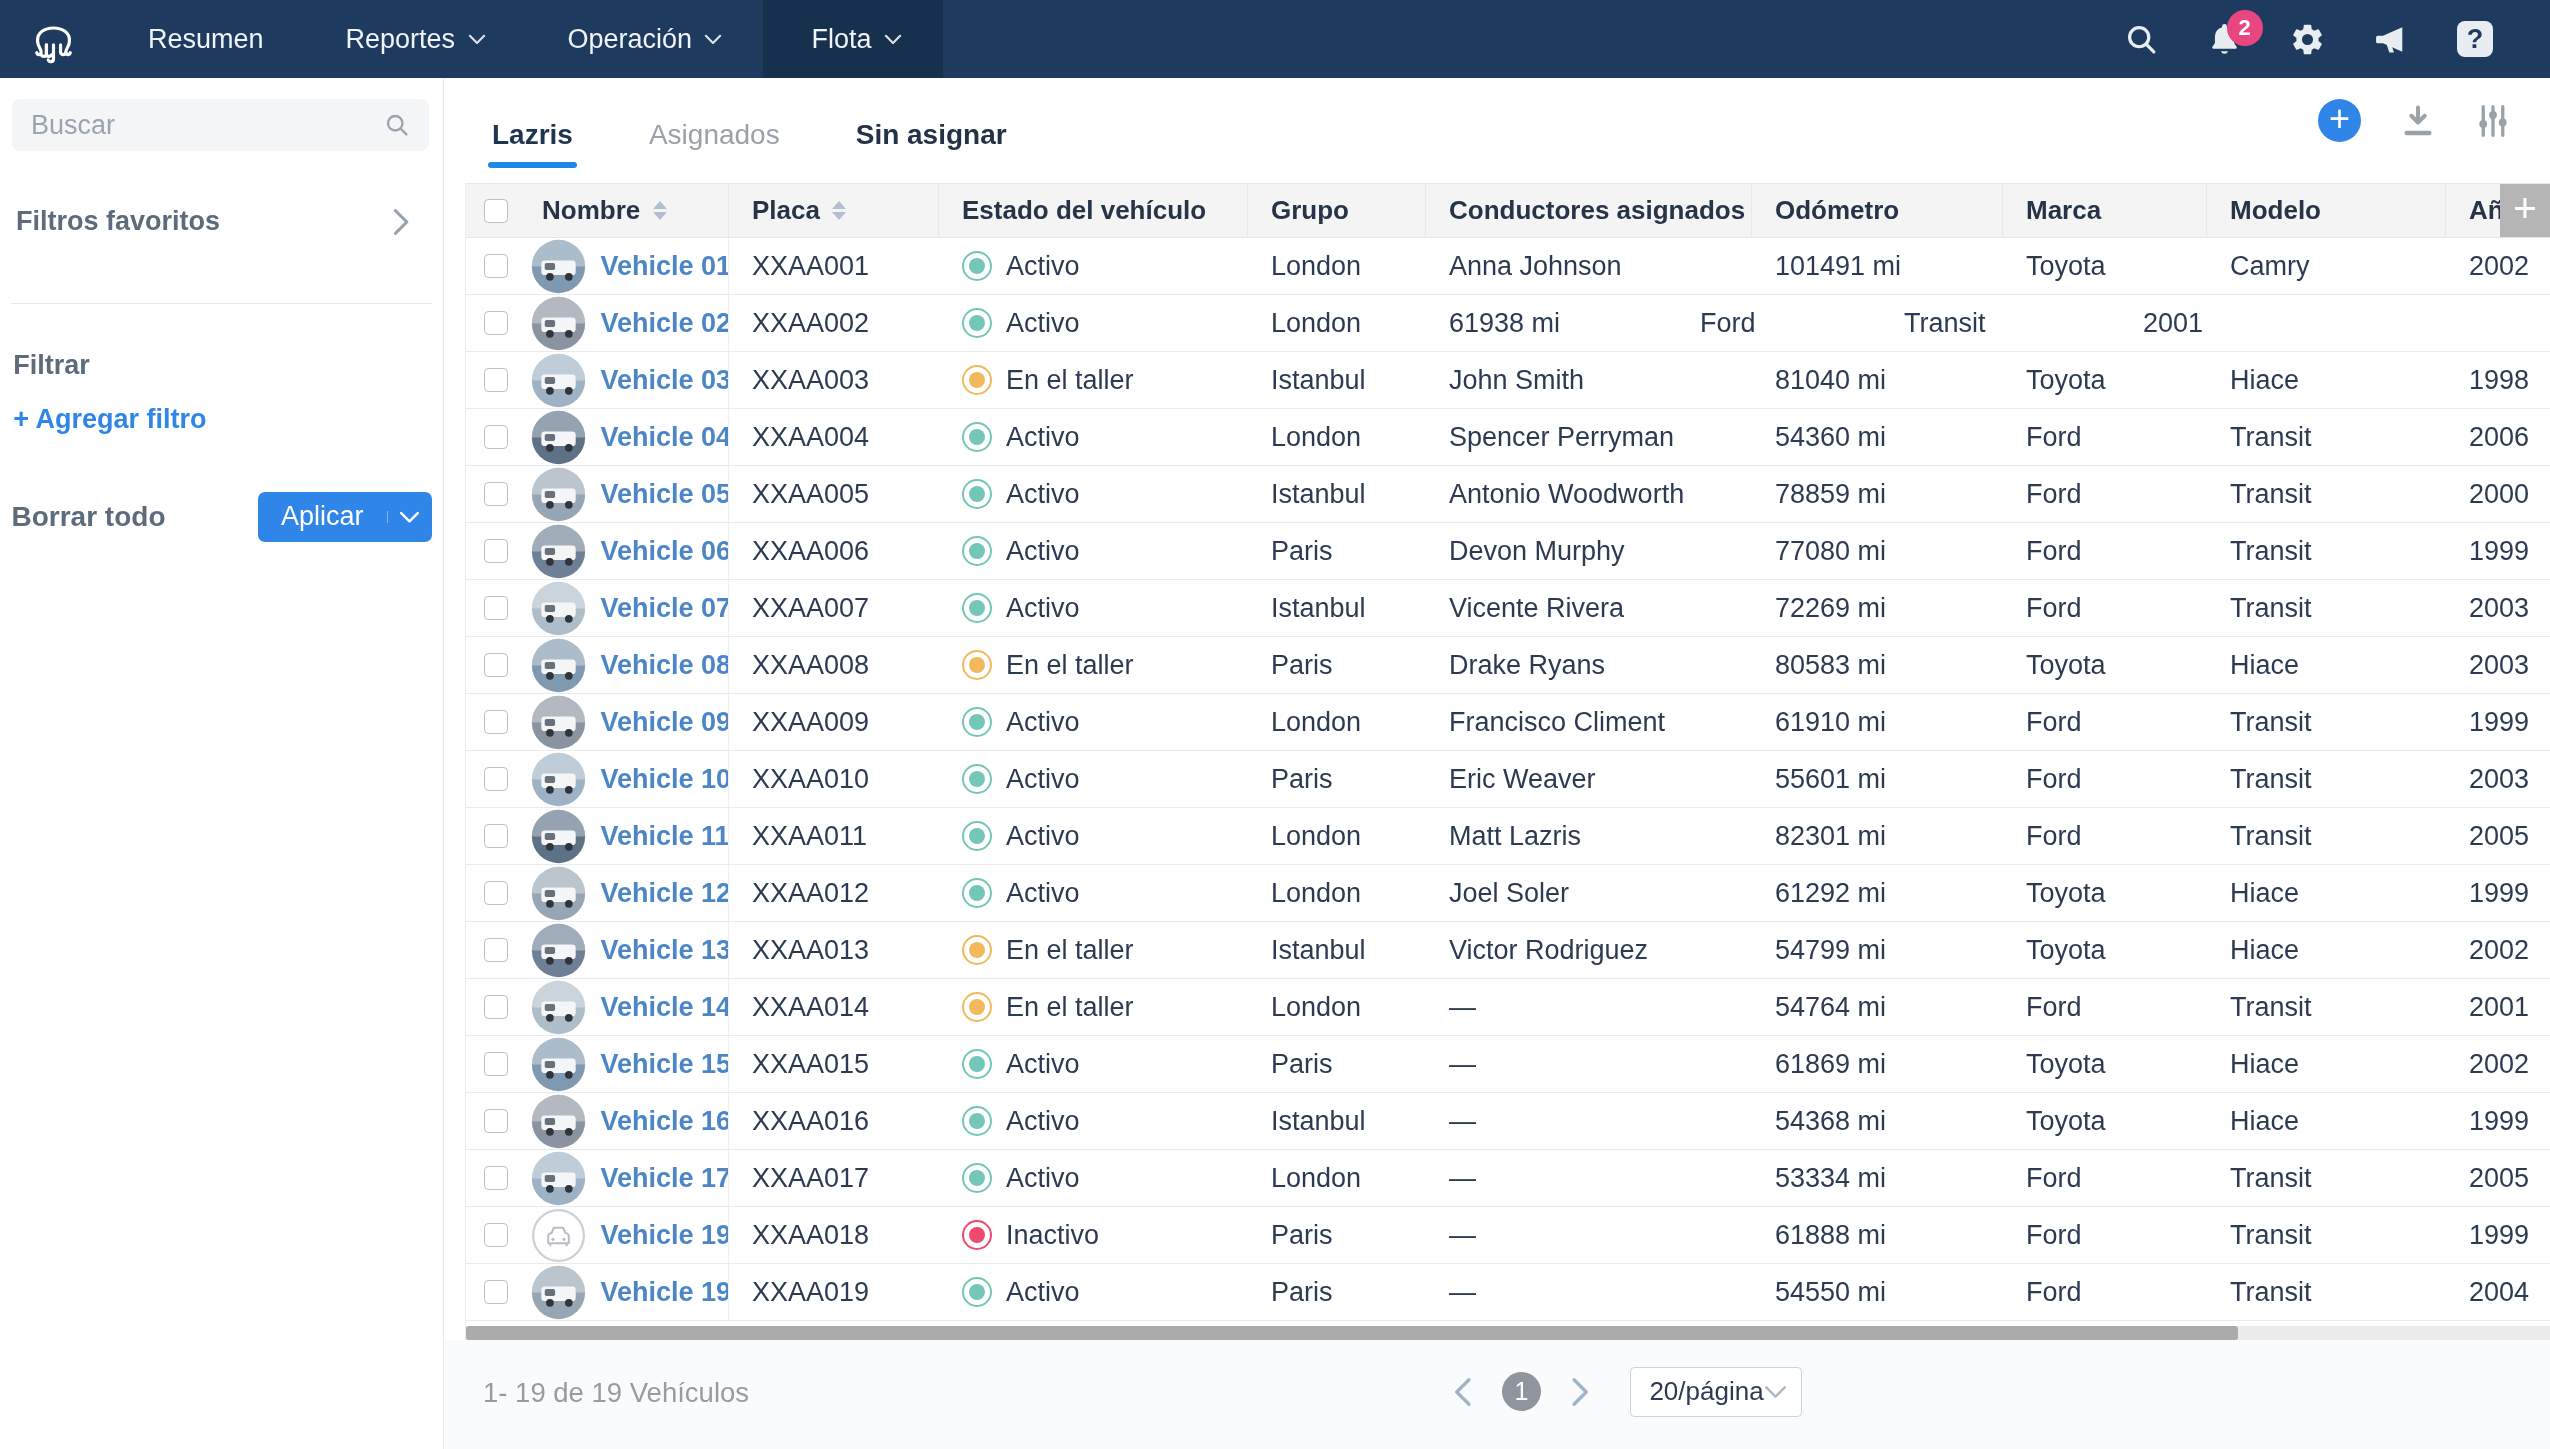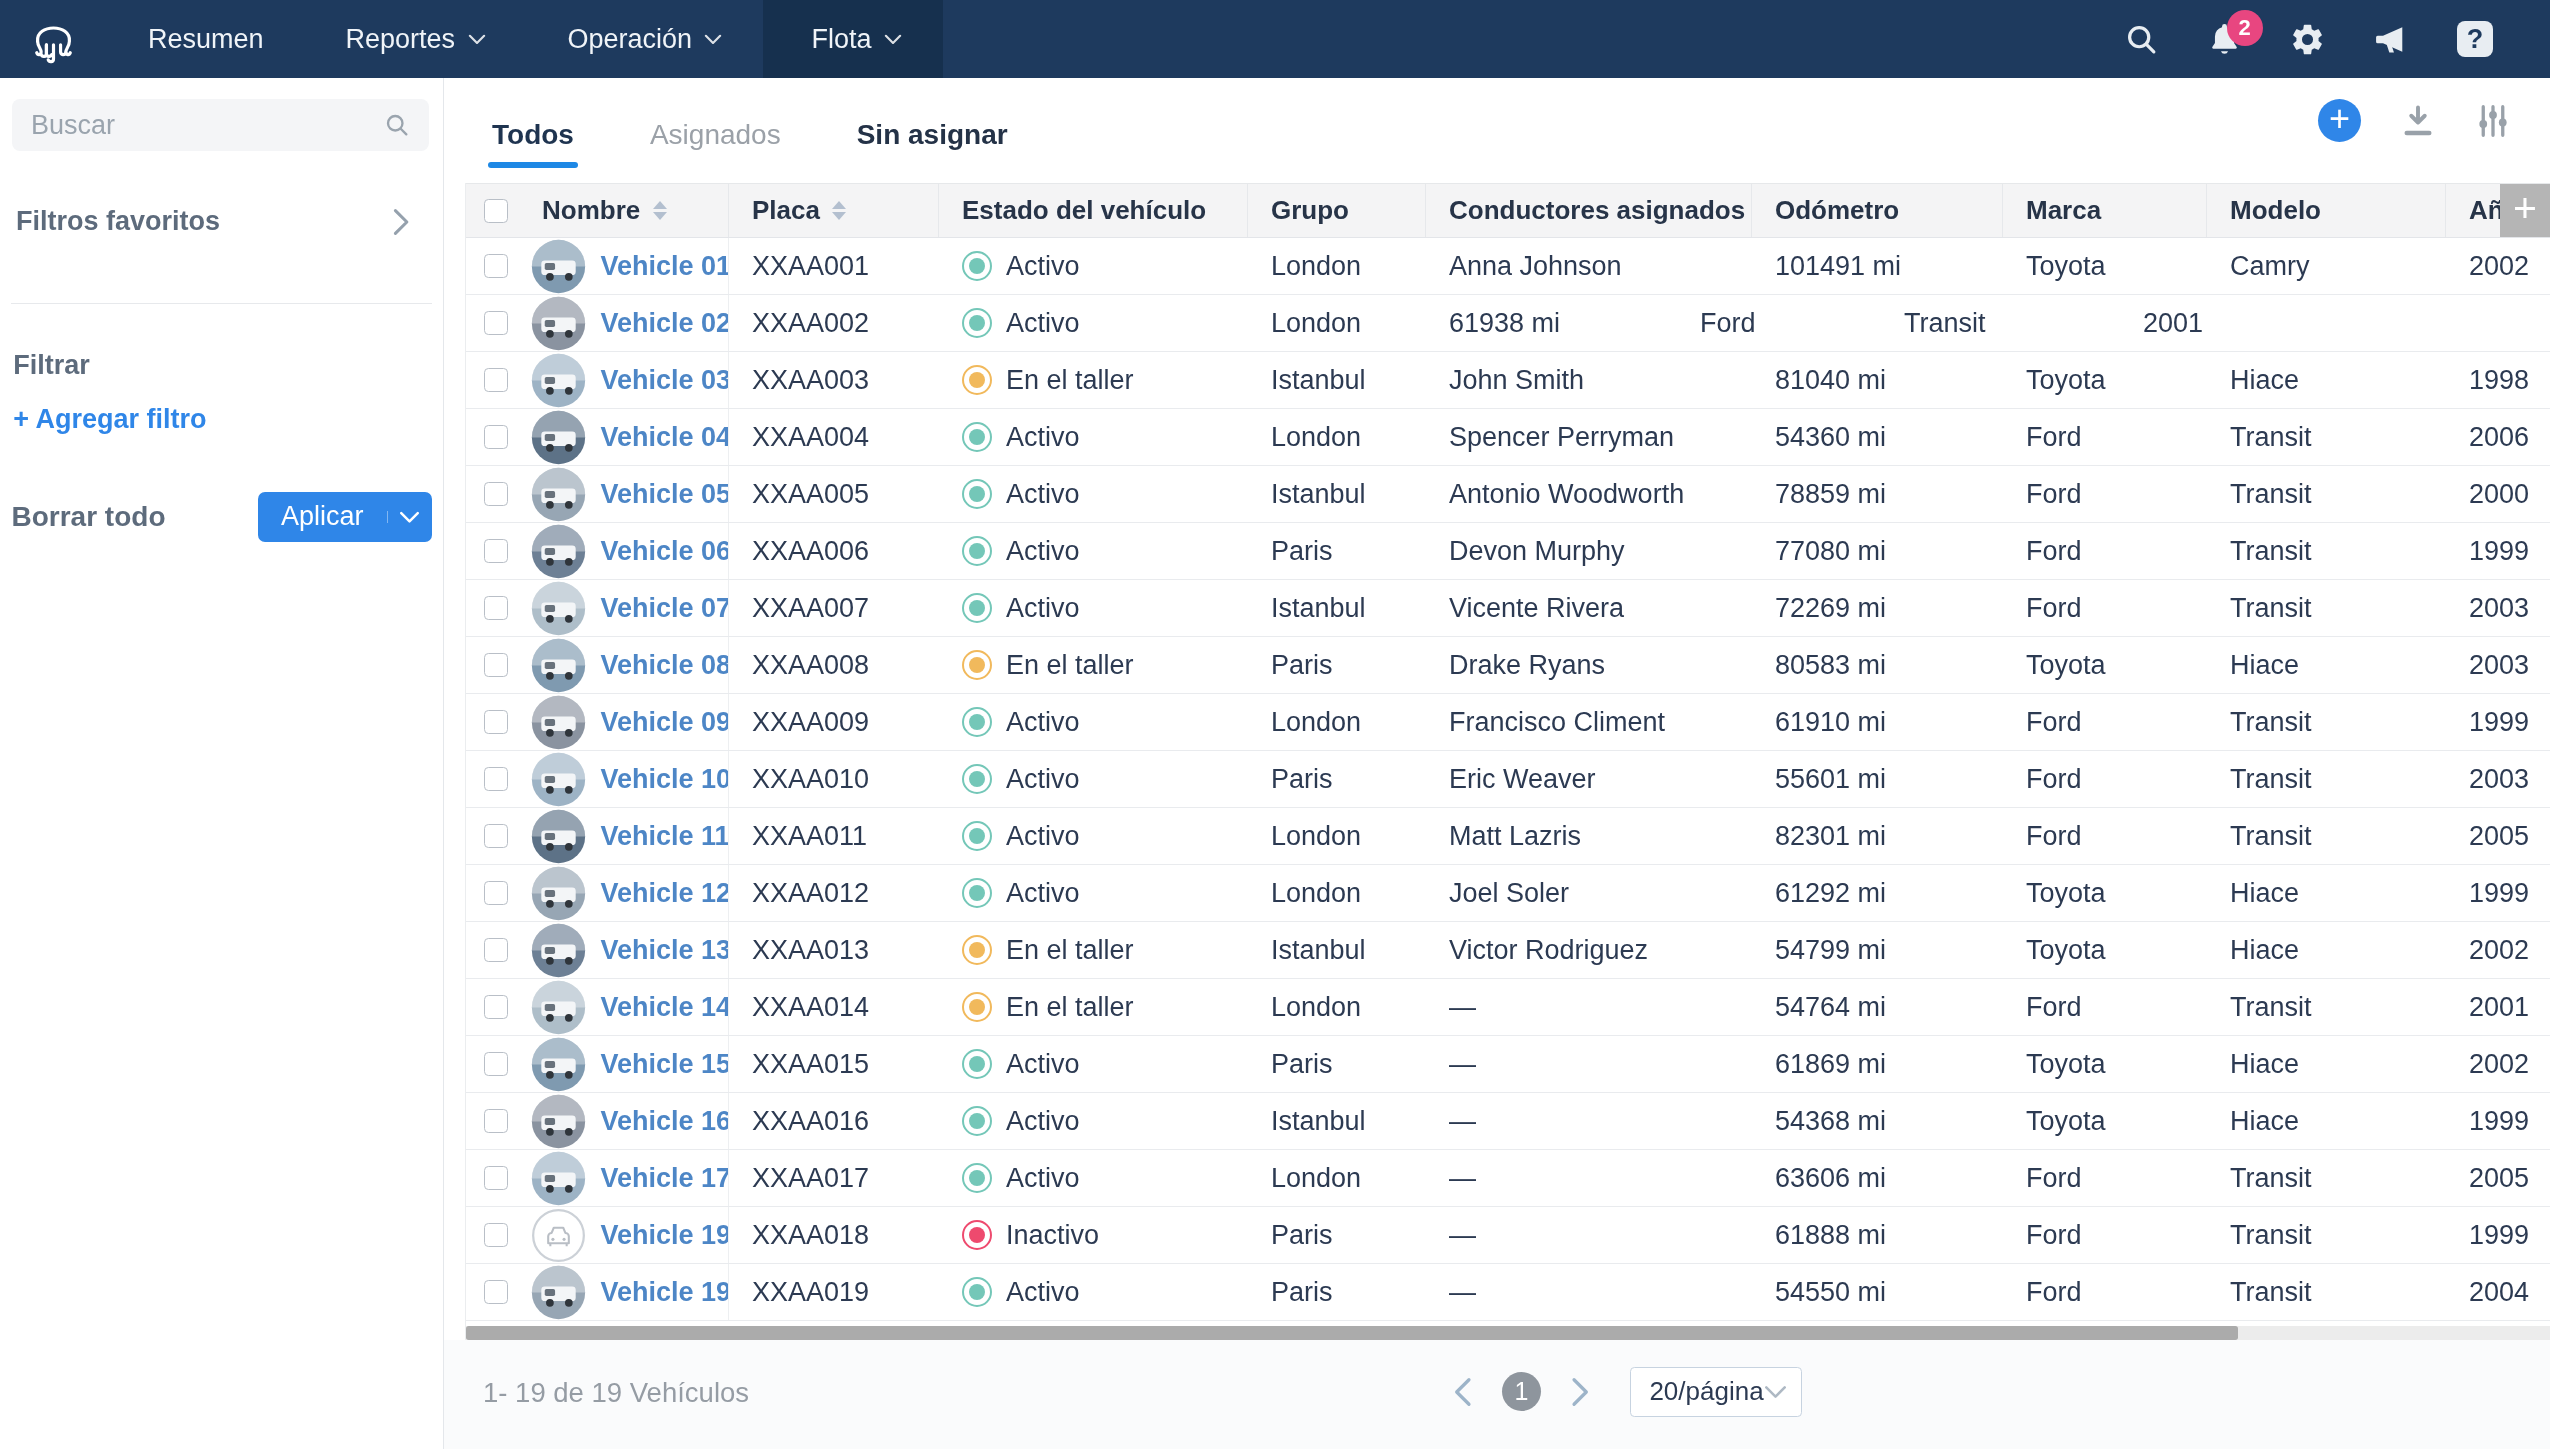--- a/index.html
+++ b/index.html
@@ -192,21 +192,21 @@
                 <path d="M2 2 l8 8 8-8"></path>
               </svg>
           </span>
         </div>
       </div>
     </aside>
 
     <main class="main">
       <div class="tabs-row">
         <div id="tabs">
-            <div class="tab active">Todos</div>
+            <div class="tab active">Lazris</div>
             <div class="tab dim">Asignados</div>
             <div class="tab">Sin asignar</div>
           </div>
         <div class="toolbar">
           <button>
               <span class="add-circle">+</span>
             </button>
           <button>
             <svg width="36" height="36" viewBox="0 0 24 24" fill="none" stroke="#99A1A9" stroke-width="2.6" stroke-linecap="round" stroke-linejoin="round">
               <path d="M12 3 v10 M12 13 l4.5-4.5 M12 13 l-4.5-4.5"></path>
@@ -747,21 +747,21 @@
               </div>
               <div class="td" style="flex:0 0 210px">XXAA017</div>
               <div class="td" style="flex:0 0 309px">
                 <span class="ring" style="border-color:#74C7B8">
                   <span class="dot" style="background:#74C7B8"></span>
                 </span>
                 <span class="status-label">Activo</span>
               </div>
               <div class="td" style="flex:0 0 178px">London</div>
               <div class="td" style="flex:0 0 326px">—</div>
-              <div class="td" style="flex:0 0 251px">63606 mi</div>
+              <div class="td" style="flex:0 0 251px">53334 mi</div>
               <div class="td" style="flex:0 0 204px">Ford</div>
               <div class="td" style="flex:0 0 239px">Transit</div>
               <div class="td" style="flex:1">2005</div>
             </div>
             <div class="tr">
               <div class="td td-check">
                 <span class="checkbox"></span>
               </div>
               <div class="td td-name" style="flex:0 0 210px">
                 <svg class="thumb" viewBox="0 0 64 64">

